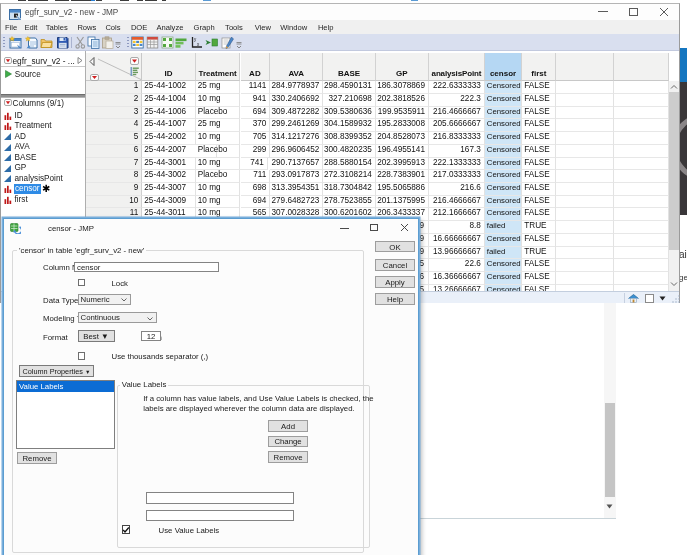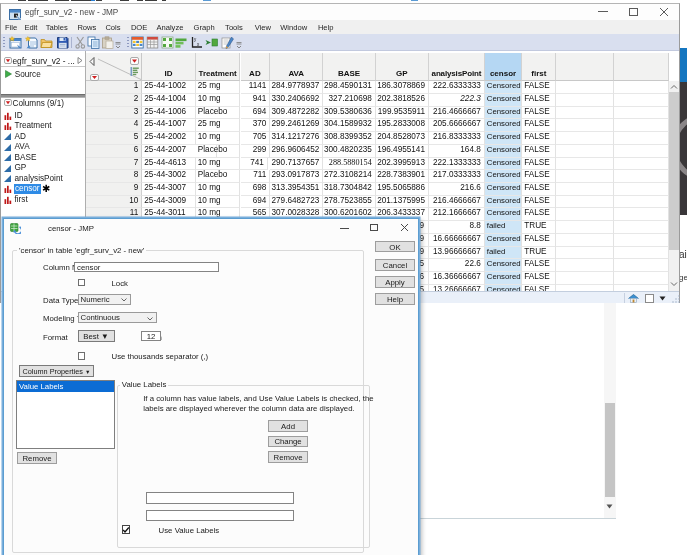--- a/index.html
+++ b/index.html
@@ -315,21 +315,21 @@
 <div class="cell txt" style="left:436.3px;top:30.30px;width:34.1px;">FALSE</div>
 <div class="cell txt" style="left:470.4px;top:30.30px;width:57.6px;"></div>
 <div class="cell txt" style="left:528.0px;top:30.30px;width:55.0px;"></div>
 <div class="cell num" style="left:0.0px;top:43.01px;width:56.3px;background:#f1f1f0;border-right:1px solid #cfcfcf;">2</div>
 <div class="cell txt" style="left:56.3px;top:43.01px;width:53.5px;">25-44-1004</div>
 <div class="cell txt" style="left:109.8px;top:43.01px;width:44.7px;">10 mg</div>
 <div class="cell num" style="left:154.5px;top:43.01px;width:29.8px;">941</div>
 <div class="cell num" style="left:184.3px;top:43.01px;width:53.0px;">330.2406692</div>
 <div class="cell num" style="left:237.3px;top:43.01px;width:52.5px;">327.210698</div>
 <div class="cell num" style="left:289.8px;top:43.01px;width:53.2px;">202.3818526</div>
-<div class="cell num" style="left:343.0px;top:43.01px;width:55.8px;font-style:italic;">222.3</div>
+<div class="cell num" style="left:343.0px;top:43.01px;width:55.8px;">222.3</div>
 <div class="cell txt" style="left:398.8px;top:43.01px;width:37.5px;background:#cfe6f7;font-size:7.8px;">Censored</div>
 <div class="cell txt" style="left:436.3px;top:43.01px;width:34.1px;">FALSE</div>
 <div class="cell txt" style="left:470.4px;top:43.01px;width:57.6px;"></div>
 <div class="cell txt" style="left:528.0px;top:43.01px;width:55.0px;"></div>
 <div class="cell num" style="left:0.0px;top:55.72px;width:56.3px;background:#f1f1f0;border-right:1px solid #cfcfcf;">3</div>
 <div class="cell txt" style="left:56.3px;top:55.72px;width:53.5px;">25-44-1006</div>
 <div class="cell txt" style="left:109.8px;top:55.72px;width:44.7px;">Placebo</div>
 <div class="cell num" style="left:154.5px;top:55.72px;width:29.8px;">694</div>
 <div class="cell num" style="left:184.3px;top:55.72px;width:53.0px;">309.4872282</div>
 <div class="cell num" style="left:237.3px;top:55.72px;width:52.5px;">309.5380636</div>
@@ -363,31 +363,31 @@
 <div class="cell txt" style="left:436.3px;top:81.14px;width:34.1px;">FALSE</div>
 <div class="cell txt" style="left:470.4px;top:81.14px;width:57.6px;"></div>
 <div class="cell txt" style="left:528.0px;top:81.14px;width:55.0px;"></div>
 <div class="cell num" style="left:0.0px;top:93.85px;width:56.3px;background:#f1f1f0;border-right:1px solid #cfcfcf;">6</div>
 <div class="cell txt" style="left:56.3px;top:93.85px;width:75px;">25-44-2007</div>
 <div class="cell txt" style="left:109.8px;top:93.85px;width:44.7px;">Placebo</div>
 <div class="cell num" style="left:154.5px;top:93.85px;width:29.8px;">299</div>
 <div class="cell num" style="left:184.3px;top:93.85px;width:53.0px;">296.9606452</div>
 <div class="cell num" style="left:237.3px;top:93.85px;width:52.5px;">300.4820235</div>
 <div class="cell num" style="left:289.8px;top:93.85px;width:53.2px;">196.4955141</div>
-<div class="cell num" style="left:343.0px;top:93.85px;width:55.8px;">164.8</div>
+<div class="cell num" style="left:343.0px;top:93.85px;width:55.8px;">167.3</div>
 <div class="cell txt" style="left:398.8px;top:93.85px;width:37.5px;background:#cfe6f7;font-size:7.8px;">Censored</div>
 <div class="cell txt" style="left:436.3px;top:93.85px;width:34.1px;">FALSE</div>
 <div class="cell txt" style="left:470.4px;top:93.85px;width:57.6px;"></div>
 <div class="cell txt" style="left:528.0px;top:93.85px;width:55.0px;"></div>
 <div class="cell num" style="left:0.0px;top:106.56px;width:56.3px;background:#f1f1f0;border-right:1px solid #cfcfcf;">7</div>
-<div class="cell txt" style="left:56.3px;top:106.56px;width:53.5px;">25-44-4613</div>
+<div class="cell txt" style="left:56.3px;top:106.56px;width:53.5px;">25-44-3001</div>
 <div class="cell txt" style="left:109.8px;top:106.56px;width:44.7px;">10 mg</div>
 <div class="cell num" style="left:152px;top:106.56px;width:29.8px;">741</div>
 <div class="cell num" style="left:184.3px;top:106.56px;width:53.0px;">290.7137657</div>
-<div class="cell num" style="left:237.3px;top:106.56px;width:52.5px;font-family:Liberation Serif, serif;">288.5880154</div>
+<div class="cell num" style="left:237.3px;top:106.56px;width:52.5px;">288.5880154</div>
 <div class="cell num" style="left:289.8px;top:106.56px;width:53.2px;">202.3995913</div>
 <div class="cell num" style="left:343.0px;top:106.56px;width:55.8px;">222.1333333</div>
 <div class="cell txt" style="left:398.8px;top:106.56px;width:37.5px;background:#cfe6f7;font-size:7.8px;">Censored</div>
 <div class="cell txt" style="left:436.3px;top:106.56px;width:34.1px;">FALSE</div>
 <div class="cell txt" style="left:470.4px;top:106.56px;width:57.6px;"></div>
 <div class="cell txt" style="left:528.0px;top:106.56px;width:55.0px;"></div>
 <div class="cell num" style="left:0.0px;top:119.27px;width:56.3px;background:#f1f1f0;border-right:1px solid #cfcfcf;">8</div>
 <div class="cell txt" style="left:56.3px;top:119.27px;width:53.5px;">25-44-3002</div>
 <div class="cell txt" style="left:109.8px;top:119.27px;width:44.7px;">Placebo</div>
 <div class="cell num" style="left:154.5px;top:119.27px;width:29.8px;">711</div>

